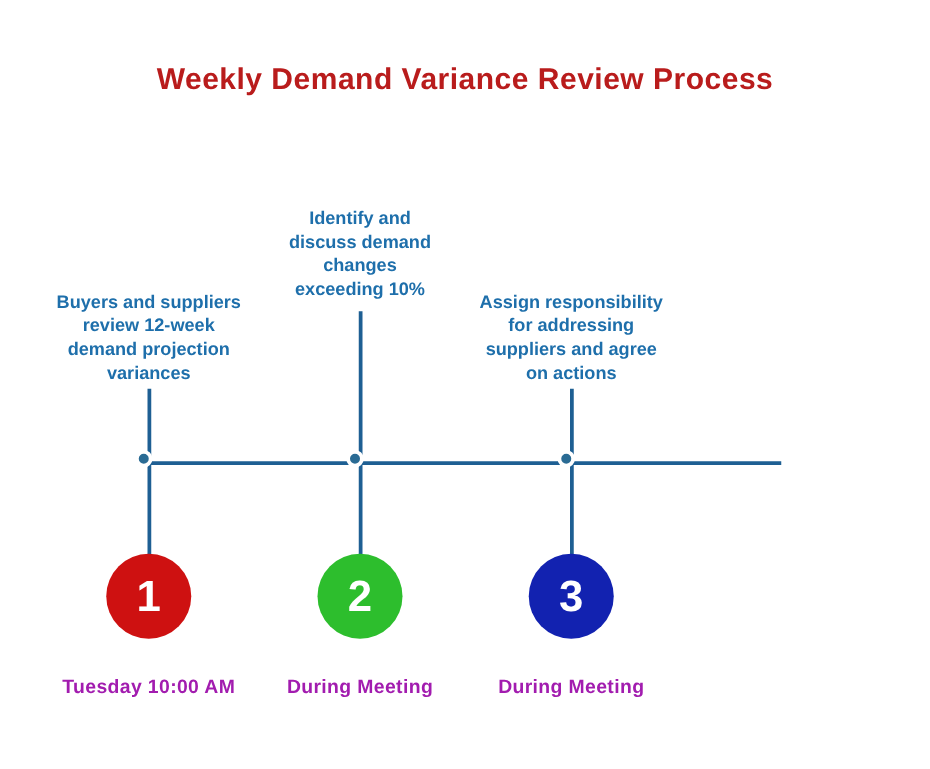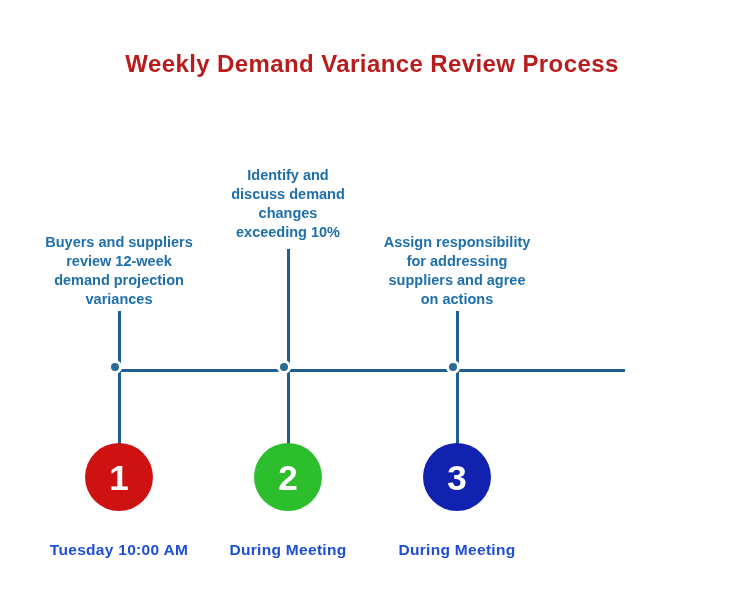--- a/index.html
+++ b/index.html
@@ -106,21 +106,21 @@
 
   .step-label {
     position: absolute;
     top: 541px;
     left: 0;
     width: 200px;
     text-align: center;
     font-size: 15.5px;
     font-weight: bold;
     letter-spacing: 0.3px;
-    color: #1d4ed8;
+    color: #a21caf;
   }
 </style>
 </head>
 <body>
 
 <div class="canvas">
 
   <div class="title">Weekly Demand Variance Review Process</div>
 
   <div class="hline"></div>

